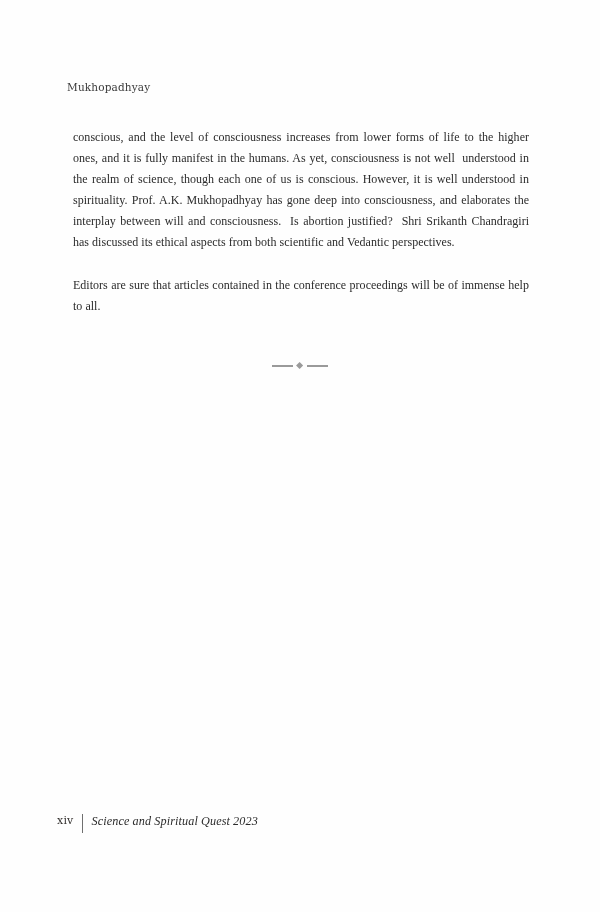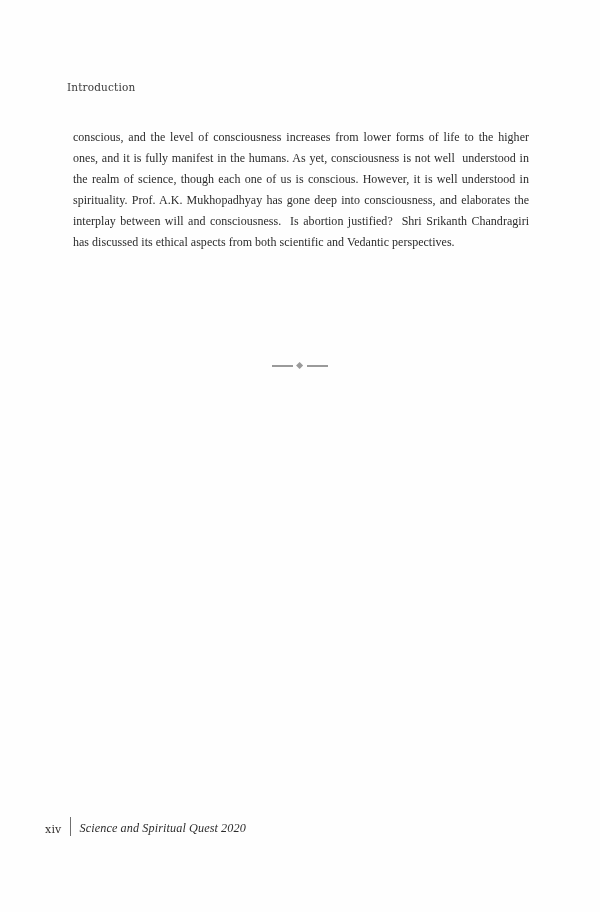--- a/index.html
+++ b/index.html
@@ -81,24 +81,24 @@
     width: 5.2px;
     height: 5.2px;
     background: #9a9a9a;
     transform: rotate(45deg);
     margin: 0 2.4px;
   }
 
   
   .footer {
     position: absolute;
-    left: 45px;
+    left: 57px;
     top: 814px;
     display: flex;
-    align-items: flex-end;
+    align-items: flex-start;
     height: 22px;
   }
   .folio {
     font-family: "DejaVu Serif", "Liberation Serif", serif;
     font-size: 11px;
     color: #33302e;
     letter-spacing: 0.2px;
     padding-right: 8px;
   }
   .footer-rule {
@@ -115,31 +115,32 @@
     letter-spacing: 0.1px;
     padding-left: 9px;
     white-space: nowrap;
   }
 </style>
 </head>
 <body>
 
 <div class="page">
 
-  <div class="running-header">Introduction</div>
+  <div class="running-header">Mukhopadhyay</div>
 
   <div class="content">
     <p class="para">conscious, and the level of consciousness increases from lower forms of life to the higher ones, and it is fully manifest in the humans. As yet, consciousness is not well  understood in the realm of science, though each one of us is conscious. However, it is well understood in spirituality. Prof. A.K. Mukhopadhyay has gone deep into consciousness, and elaborates the interplay between will and consciousness.  Is abortion justified?  Shri Srikanth Chandragiri has discussed its ethical aspects from both scientific and Vedantic perspectives.</p>
+    <p class="para">Editors are sure that articles contained in the conference proceedings will be of immense help to all.</p>
   </div>
 
   <div class="ornament">
     <span class="rule"></span>
     <span class="diamond"></span>
     <span class="rule"></span>
   </div>
 
   <div class="footer">
     <span class="folio">xiv</span>
     <span class="footer-rule"></span>
-    <span class="footer-title">Science and Spiritual Quest 2020</span>
+    <span class="footer-title">Science and Spiritual Quest 2023</span>
   </div>
 
 </div>
 
 </body></html>

